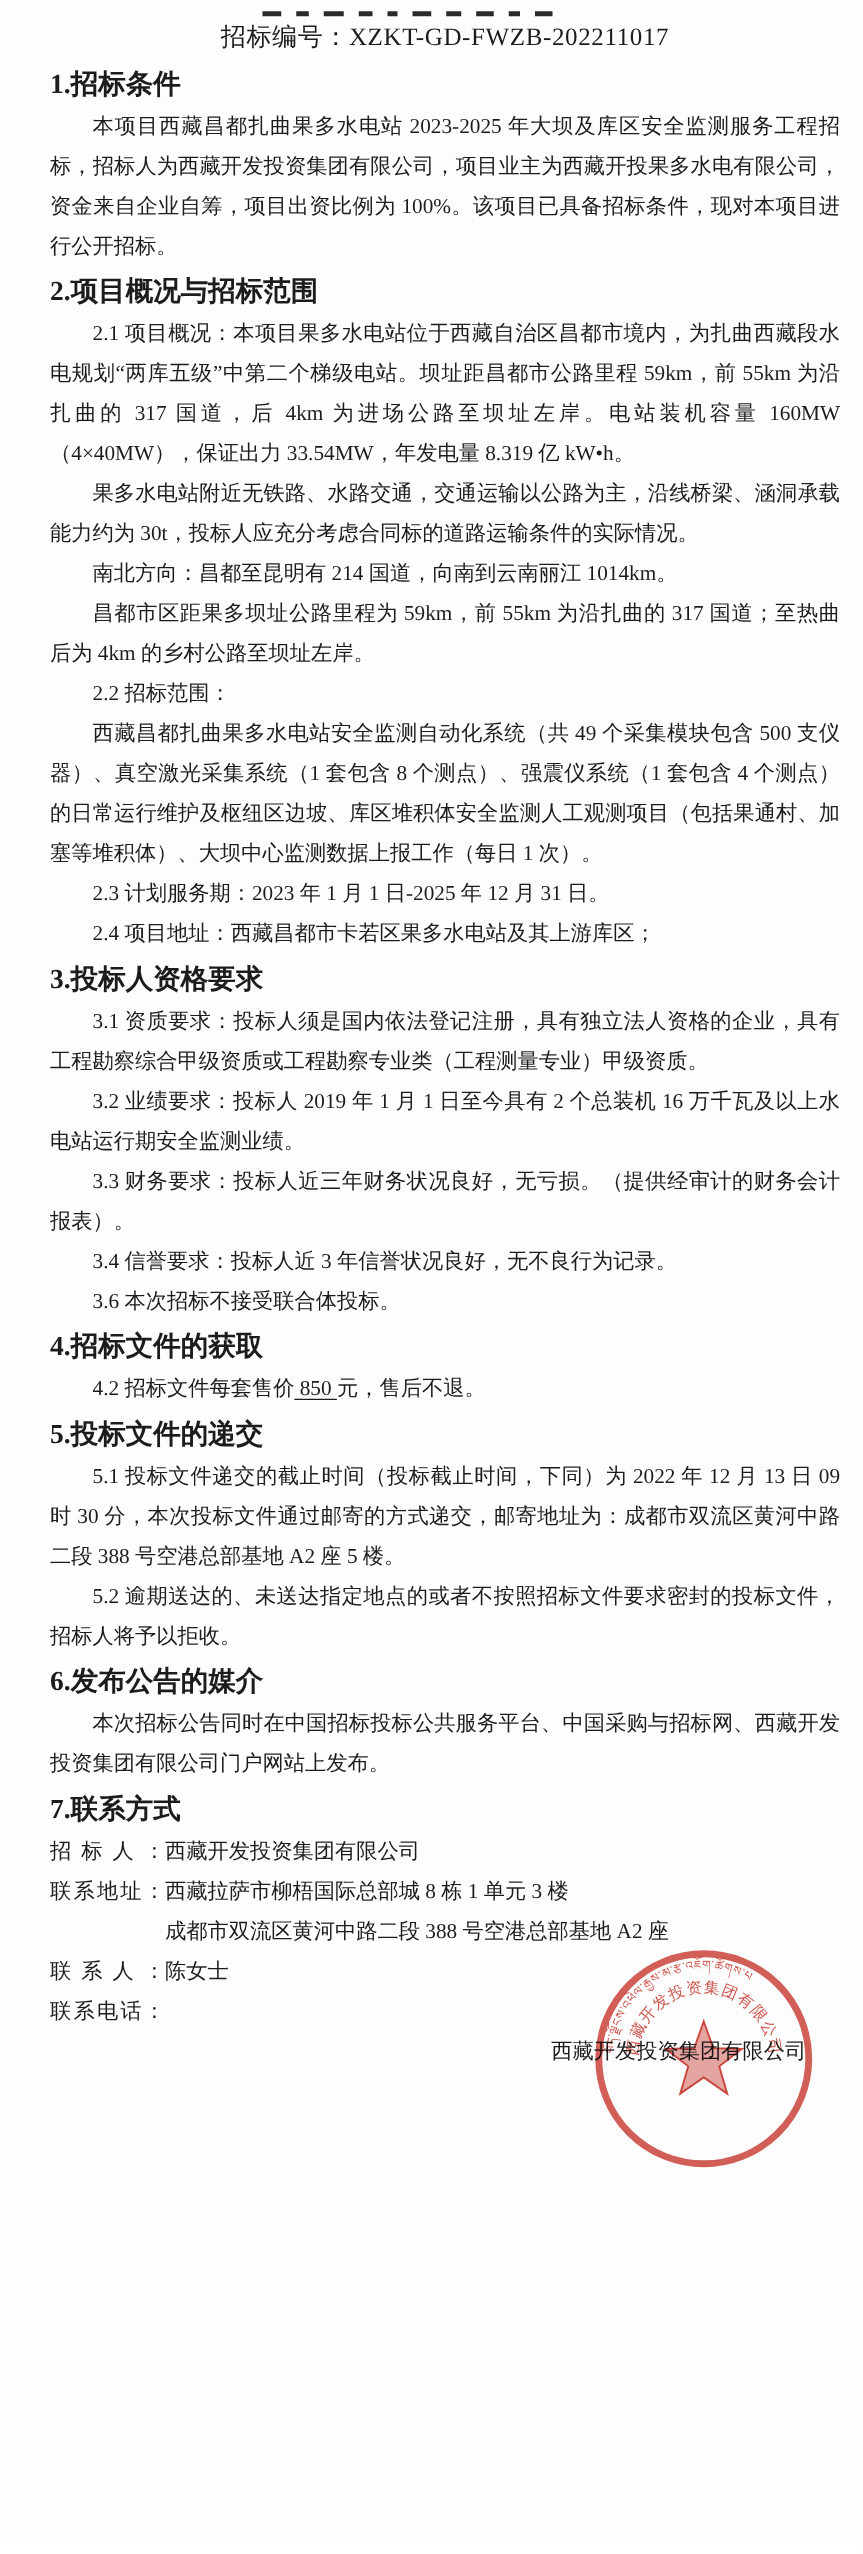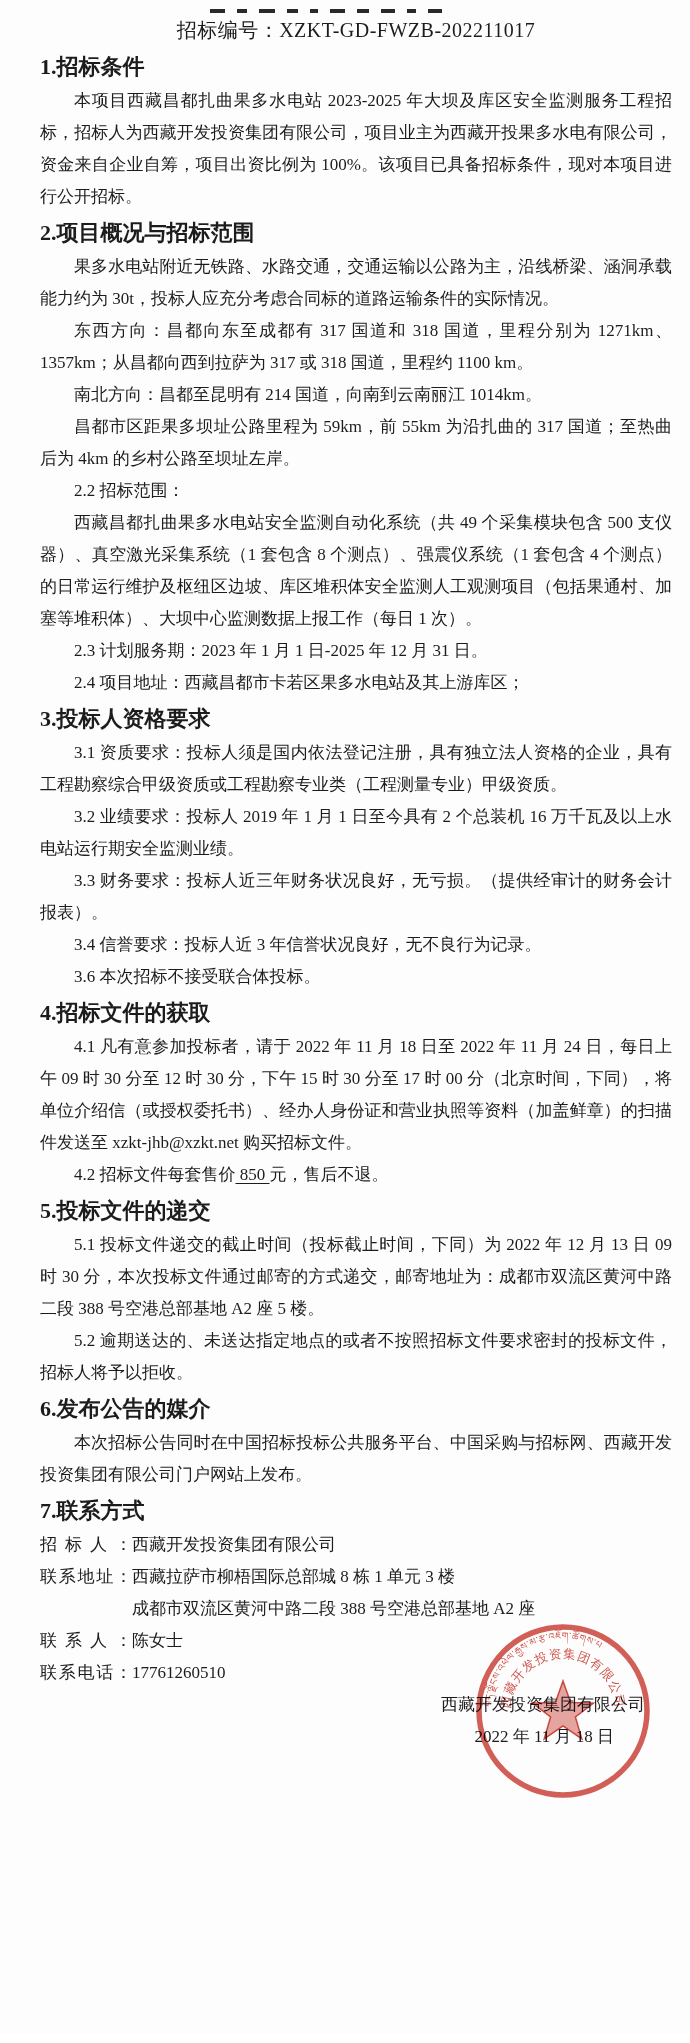--- a/index.html
+++ b/index.html
@@ -72,38 +72,37 @@
         <span class="stub" style="width:9px"></span>
         <span class="stub" style="width:14px"></span>
     </div>
 
     <p class="tender-no">招标编号：XZKT-GD-FWZB-202211017</p>
 
     <h2 class="sec">1.招标条件</h2>
     <p>本项目西藏昌都扎曲果多水电站 2023-2025 年大坝及库区安全监测服务工程招标，招标人为西藏开发投资集团有限公司，项目业主为西藏开投果多水电有限公司，资金来自企业自筹，项目出资比例为 100%。该项目已具备招标条件，现对本项目进行公开招标。</p>
 
     <h2 class="sec">2.项目概况与招标范围</h2>
+    <p>2.1 项目概况：本项目果多水电站位于西藏自治区昌都市境内，为扎曲西藏段水电规划“两库五级”中第二个梯级电站。坝址距昌都市公路里程 59km，前 55km 为沿扎曲的 317 国道，后 4km 为进场公路至坝址左岸。电站装机容量 160MW（4×40MW），保证出力 33.54MW，年发电量 8.319 亿 kW•h。</p>
     <p>果多水电站附近无铁路、水路交通，交通运输以公路为主，沿线桥梁、涵洞承载能力约为 30t，投标人应充分考虑合同标的道路运输条件的实际情况。</p>
-    <p>东西方向：昌都向东至成都有 317 国道和 318 国道，里程分别为 1271km、1357km；从昌都向西到拉萨为 317 或 318 国道，里程约 1100 km。</p>
     <p>南北方向：昌都至昆明有 214 国道，向南到云南丽江 1014km。</p>
     <p>昌都市区距果多坝址公路里程为 59km，前 55km 为沿扎曲的 317 国道；至热曲后为 4km 的乡村公路至坝址左岸。</p>
     <p>2.2 招标范围：</p>
     <p>西藏昌都扎曲果多水电站安全监测自动化系统（共 49 个采集模块包含 500 支仪器）、真空激光采集系统（1 套包含 8 个测点）、强震仪系统（1 套包含 4 个测点）的日常运行维护及枢纽区边坡、库区堆积体安全监测人工观测项目（包括果通村、加塞等堆积体）、大坝中心监测数据上报工作（每日 1 次）。</p>
     <p>2.3 计划服务期：2023 年 1 月 1 日-2025 年 12 月 31 日。</p>
     <p>2.4 项目地址：西藏昌都市卡若区果多水电站及其上游库区；</p>
 
     <h2 class="sec">3.投标人资格要求</h2>
     <p>3.1 资质要求：投标人须是国内依法登记注册，具有独立法人资格的企业，具有工程勘察综合甲级资质或工程勘察专业类（工程测量专业）甲级资质。</p>
     <p>3.2 业绩要求：投标人 2019 年 1 月 1 日至今具有 2 个总装机 16 万千瓦及以上水电站运行期安全监测业绩。</p>
     <p>3.3 财务要求：投标人近三年财务状况良好，无亏损。（提供经审计的财务会计报表）。</p>
     <p>3.4 信誉要求：投标人近 3 年信誉状况良好，无不良行为记录。</p>
     <p>3.6 本次招标不接受联合体投标。</p>
 
     <h2 class="sec">4.招标文件的获取</h2>
-    <p>4.1 凡有意参加投标者，请于 2022 年 11 月 18 日至 2022 年 11 月 24 日，每日上午 09 时 30 分至 12 时 30 分，下午 15 时 30 分至 17 时 00 分（北京时间，下同），将单位介绍信（或授权委托书）、经办人身份证和营业执照等资料（加盖鲜章）的扫描件发送至 xzkt-jhb@xzkt.net 购买招标文件。</p>
     <p>
       <span>4.2 招标文件每套售价</span><span class="u"> 850 </span><span>元，售后不退。</span>
     </p>
 
     <h2 class="sec">5.投标文件的递交</h2>
     <p>5.1 投标文件递交的截止时间（投标截止时间，下同）为 2022 年 12 月 13 日 09 时 30 分，本次投标文件通过邮寄的方式递交，邮寄地址为：成都市双流区黄河中路二段 388 号空港总部基地 A2 座 5 楼。</p>
     <p>5.2 逾期送达的、未送达指定地点的或者不按照招标文件要求密封的投标文件，招标人将予以拒收。</p>
 
     <h2 class="sec">6.发布公告的媒介</h2>
     <p>本次招标公告同时在中国招标投标公共服务平台、中国采购与招标网、西藏开发投资集团有限公司门户网站上发布。</p>
@@ -120,26 +119,24 @@
     <div class="crow">
       <span class="lab"></span>
       <span class="val">成都市双流区黄河中路二段 388 号空港总部基地 A2 座</span>
     </div>
     <div class="crow">
       <span class="lab">联系人：</span>
       <span class="val">陈女士</span>
     </div>
     <div class="crow">
       <span class="lab">联系电话：</span>
-      <span class="val">17761260510</span>
     </div>
 
     <div class="footer">
       <p class="fcompany">西藏开发投资集团有限公司</p>
-      <p class="fdate">2022 年 11 月 18 日</p>
 
       <svg class="seal" viewBox="0 0 180 180" aria-hidden="true">
         <circle cx="90" cy="90" r="84" fill="none" stroke="#c8382e" stroke-width="5.5" opacity="0.8"></circle>
         <defs>
           <path id="arcTib" d="M 18,90 A 72,72 0 1 1 162,90" fill="none"></path>
           <path id="arcChn" d="M 37,90 A 53,53 0 1 1 143,90" fill="none"></path>
         </defs>
         <text font-size="9.5" letter-spacing="0.5" fill="#c8382e" opacity="0.85">
           <textPath href="#arcTib" startOffset="4">བོད་ལྗོངས་འཕེལ་རྒྱས་མ་རྩ་འཇོག་ཚོགས་པ</textPath>
         </text>

